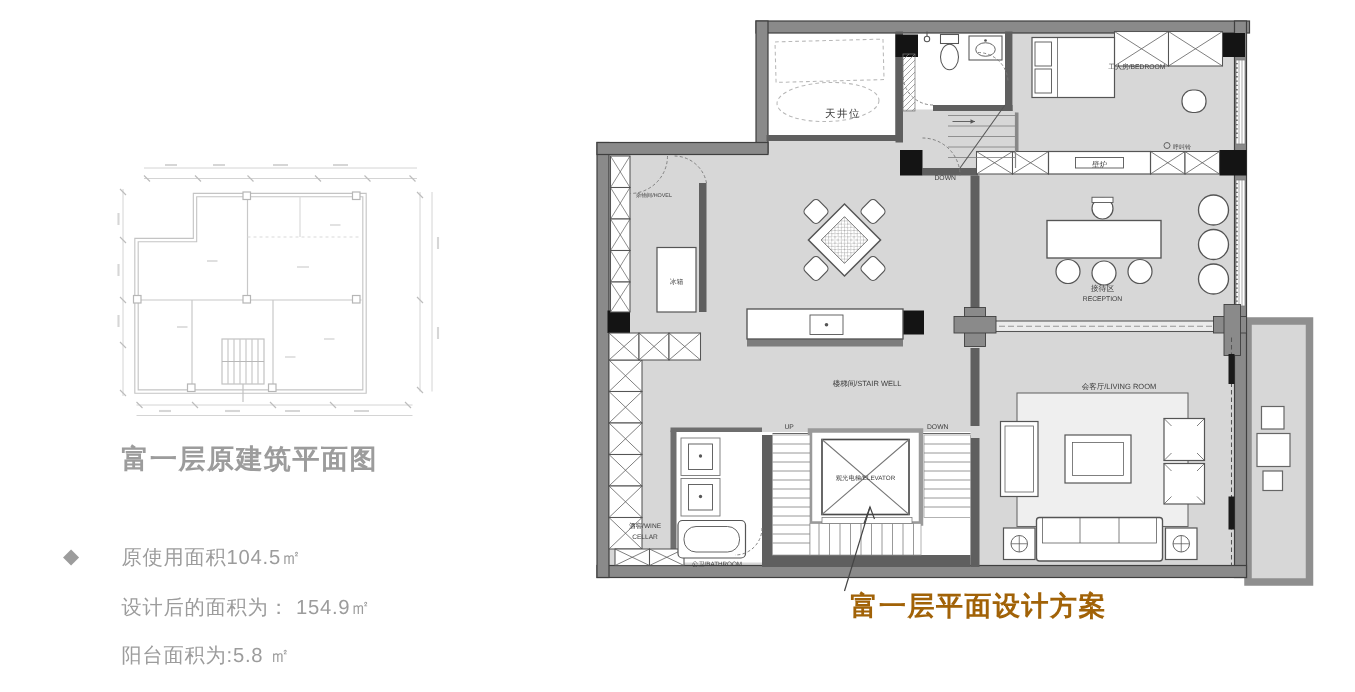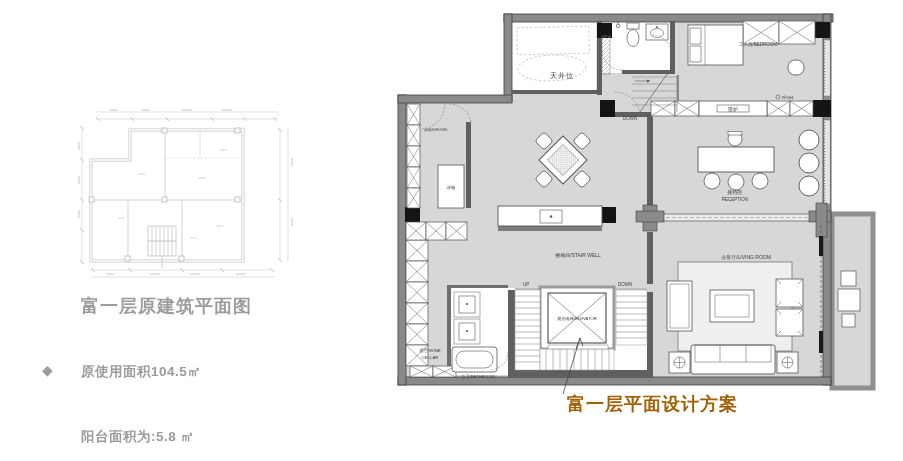--- a/index.html
+++ b/index.html
@@ -1,20 +1,20 @@
 <!DOCTYPE html>
 <html><head>
 <meta charset="utf-8">
 <style>
   html,body{margin:0;padding:0;background:#fff;}
   #stage{position:relative;width:903px;height:461px;background:#ffffff;overflow:hidden;
          font-family:"Liberation Sans","DejaVu Sans",sans-serif;}
   .abs{position:absolute;}
   .title{font-weight:bold;color:#9c9c9c;font-size:18px;letter-spacing:1px;}
-  .stat{font-weight:bold;color:#9c9c9c;font-size:13.5px;letter-spacing:0.5px;}
+  .stat{font-weight:normal;color:#9c9c9c;font-size:13.5px;letter-spacing:0.5px;}
   .diamond{color:#9c9c9c;font-size:14px;}
   svg text{font-family:"Liberation Sans","DejaVu Sans",sans-serif;fill:#3d3d3d;}
 </style>
 </head>
 <body>
 
 <div id="stage">
 
   <svg class="abs" style="left:70px;top:98px;" width="235" height="198" viewBox="0 0 235 198">
     <g stroke="#cfcfcf" stroke-width="0.6" fill="none">
@@ -89,20 +89,21 @@
       <line x1="146" y1="128" x2="153" y2="128"></line>
         <line x1="68" y1="76" x2="75" y2="76"></line>
       <line x1="120" y1="140" x2="127" y2="140"></line>
         <line x1="150" y1="52" x2="157" y2="52"></line>
     </g>
   </svg>
 
   <div class="abs title" style="left:81px;top:294px;">富一层原建筑平面图</div>
   <div class="abs diamond" style="left:42px;top:362px;">◆</div>
   <div class="abs stat" style="left:81px;top:363px;">原使用面积104.5㎡</div>
+  <div class="abs stat" style="left:81px;top:396px;">设计后的面积为： 154.9㎡</div>
   <div class="abs stat" style="left:81px;top:428px;">阳台面积为:5.8 ㎡</div>
 
   <svg class="abs" style="left:390px;top:0px;" width="513" height="400" viewBox="0 0 513 400">
     <defs>
       <pattern id="diagHatch" width="4" height="4" patternUnits="userSpaceOnUse">
         <path d="M0,4 L4,0" stroke="#888" stroke-width="0.5"></path>
       </pattern>
       <pattern id="crossHatch" width="3" height="3" patternUnits="userSpaceOnUse">
         <path d="M0,3 L3,0 M0,0 L3,3" stroke="#9a9a9a" stroke-width="0.35"></path>
       </pattern>

